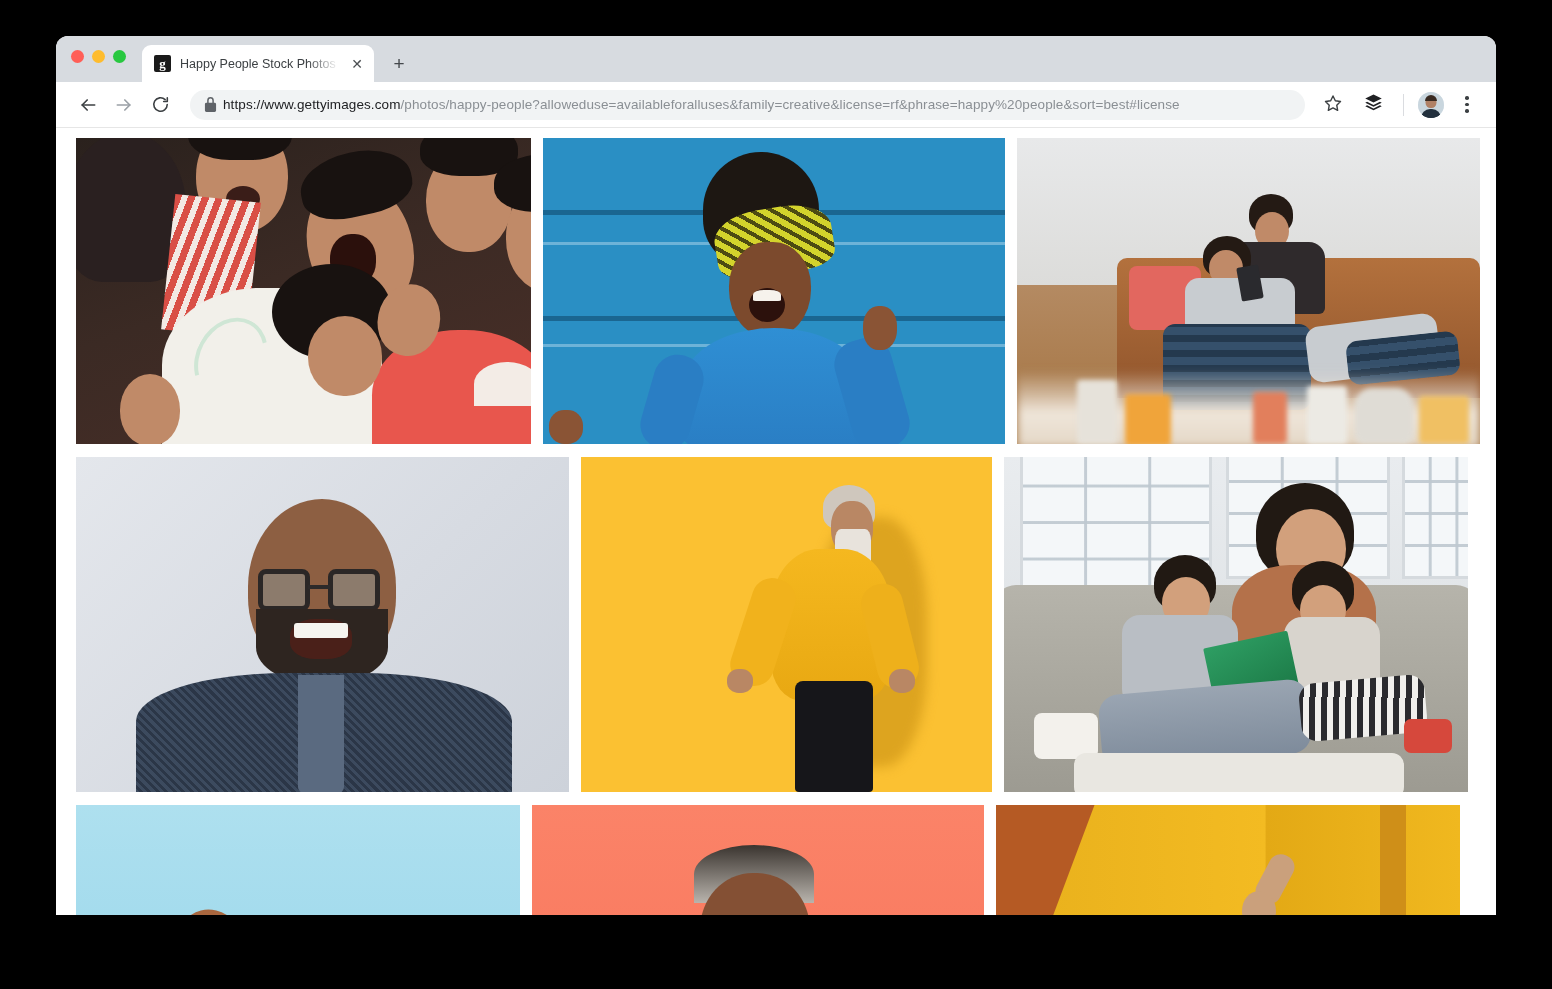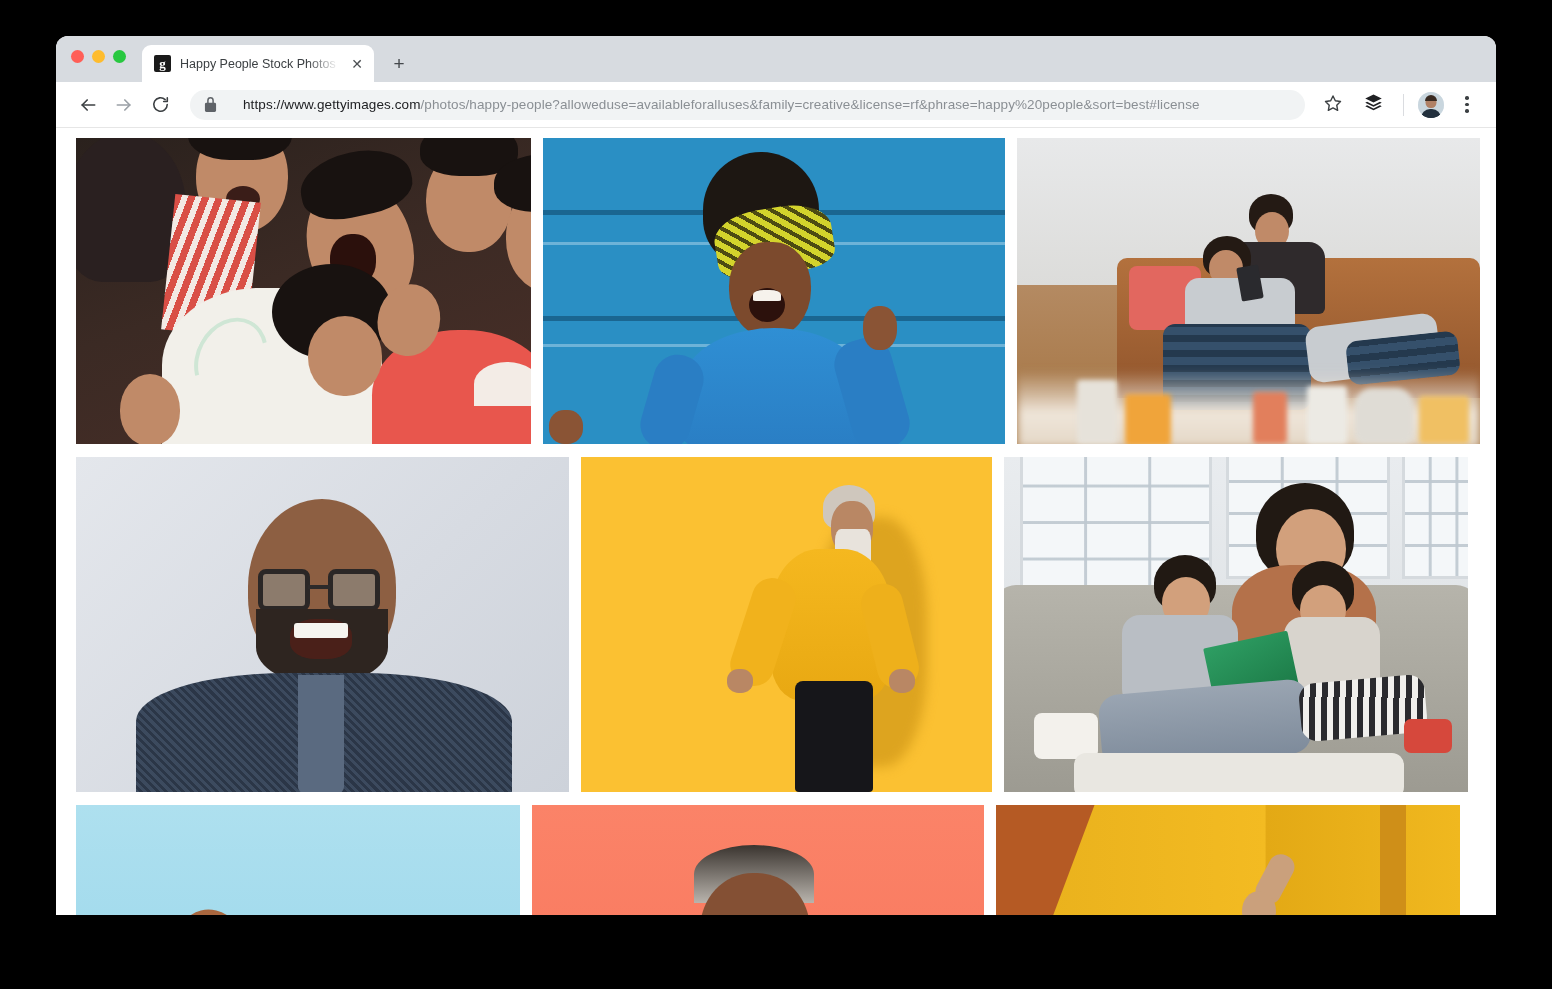--- a/index.html
+++ b/index.html
@@ -106,21 +106,21 @@
 
   #omnibox {
     flex: 1 1 auto;
     height: 30px;
     margin: 0 8px 0 10px;
     background: #f1f3f4;
     border-radius: 15px;
     display: flex;
     align-items: center;
     padding: 0 14px;
-    gap: 26px;
+    gap: 6px;
     min-width: 0;
   }
   #lock-icon { flex: 0 0 auto; display:flex; }
   #url-text {
     font-size: 13.5px;
     color: #8a8f94;
     white-space: nowrap;
     overflow: hidden;
     text-overflow: clip;
     letter-spacing: .1px;

